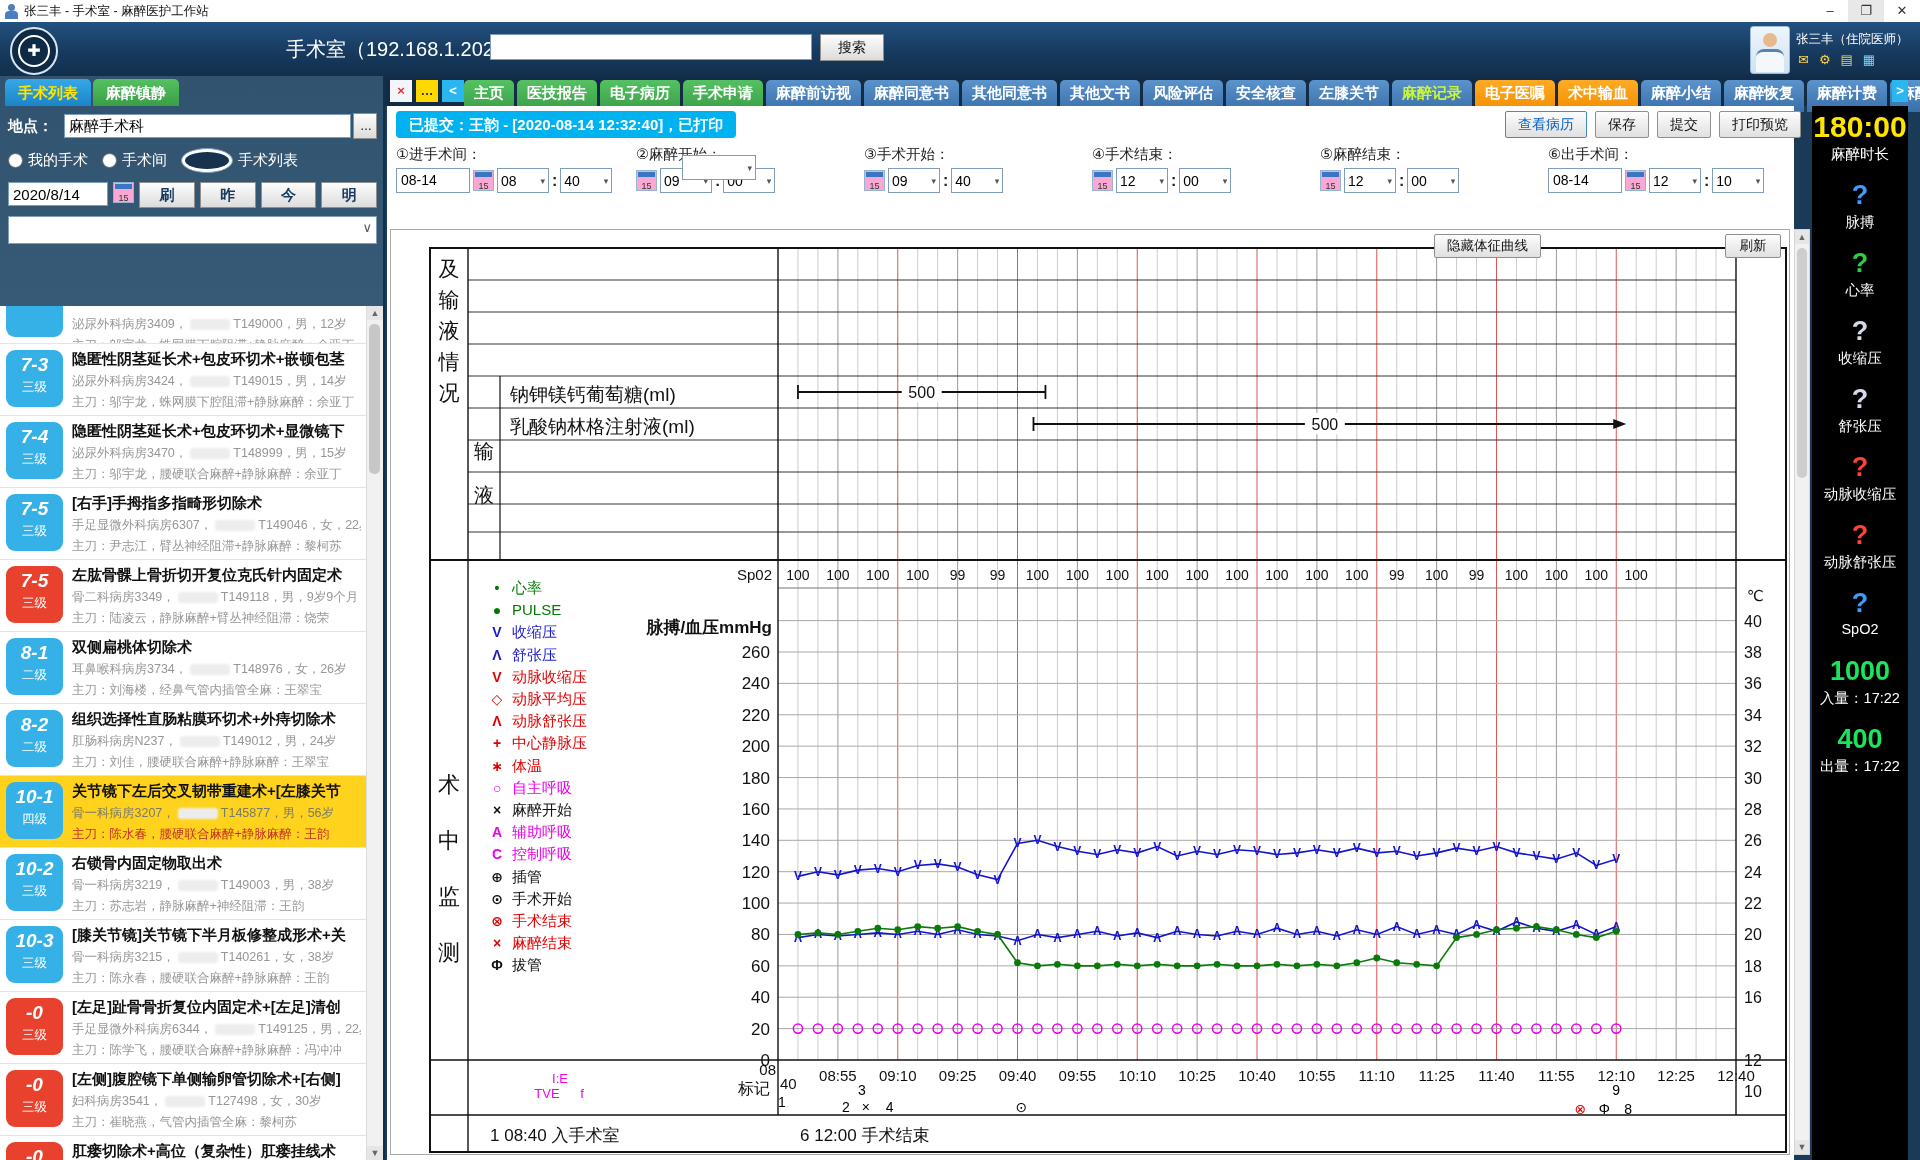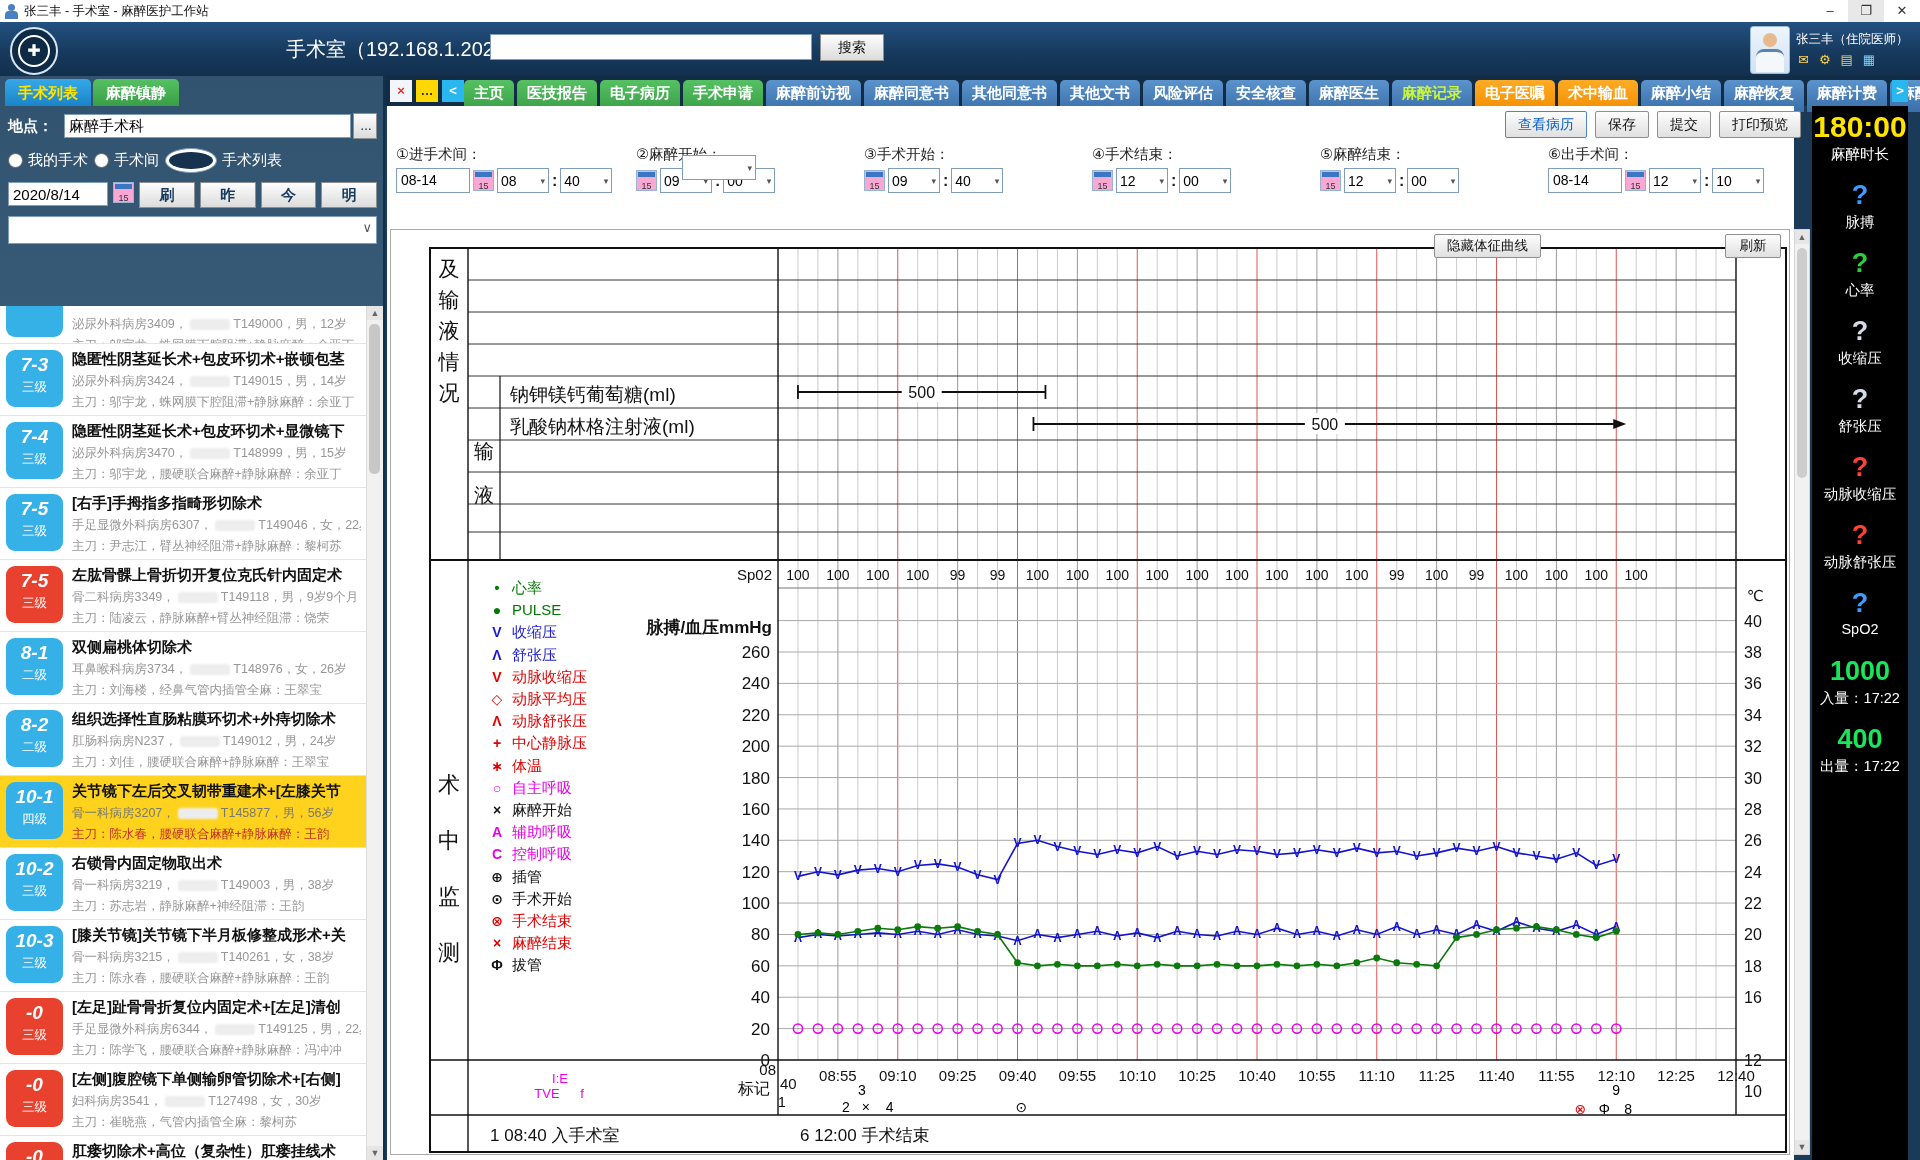--- a/index.html
+++ b/index.html
@@ -46,21 +46,21 @@
   .navtab.active{color:#c9f53e;}
   
   .sidebar{position:absolute;left:0;top:76px;width:385px;bottom:0;background:linear-gradient(180deg,#31536f,#4d7492);border-right:2px solid #10304e;box-sizing:border-box;}
   #side-tabs{padding:3px 0 0 5px;height:27px;}
   .side-tab{display:inline-block;height:27px;line-height:27px;padding:0 13px;border-radius:5px 5px 0 0;font-size:15px;font-weight:bold;color:#fff;background:linear-gradient(#55c162,#3a9e46);margin-right:2px;}
   .side-tab.active{background:linear-gradient(#35a8e8,#1b84c8);color:#ffe400;}
   .loc-row{display:flex;margin:7px 6px 0 8px;align-items:center;}
   .loc-label{color:#fff;font-size:15px;font-weight:bold;width:56px;}
   .loc-input{flex:1;height:24px;border:1px solid #7f9db9;background:#fff;font-size:15px;padding:0 4px;box-sizing:border-box;}
   .loc-more{width:24px;height:26px;margin-left:2px;background:linear-gradient(#fdfdfd,#dcdcdc);border:1px solid #8f8f8f;font-size:12px;}
-  #radio-row{display:flex;gap:6px;margin:9px 8px 0;align-items:center;}
+  #radio-row{display:flex;gap:14px;margin:9px 8px 0;align-items:center;}
   .radio{display:flex;align-items:center;gap:5px;color:#fff;font-size:15px;}
   .rdot{width:13px;height:13px;border-radius:50%;background:#fff;border:1px solid #666;position:relative;}
   .rdot.sel::after{content:"";position:absolute;inset:3px;border-radius:50%;background:#16324f;}
   #date-row{display:flex;gap:5px;margin:9px 6px 0 8px;}
   .date-input{width:100px;height:24px;border:1px solid #7f9db9;background:#fff;font-size:15px;padding:0 4px;box-sizing:border-box;}
   .dbtn{flex:1;height:26px;background:linear-gradient(#fdfdfd,#dcdcdc);border:1px solid #8f8f8f;font-size:15px;font-weight:bold;color:#173a5e;}
   .empty-sel{position:relative;margin:8px 6px 0 8px;height:26px;background:#fff;border:1px solid #7f9db9;}
   .empty-sel .arr{position:absolute;right:4px;top:3px;color:#555;font-size:13px;}
   #surg-list{position:absolute;left:0;right:16px;top:230px;bottom:0;background:#fff;overflow:hidden;}
   .surg-item{position:relative;height:72px;border-bottom:1px solid #e4e4e4;background:#fff;padding:6px 6px 0 72px;box-sizing:border-box;overflow:hidden;}
@@ -157,21 +157,21 @@
       <div class="navtab green">主页</div>
       <div class="navtab green">医技报告</div>
       <div class="navtab green">电子病历</div>
       <div class="navtab green">手术申请</div>
       <div class="navtab blue">麻醉前访视</div>
       <div class="navtab blue">麻醉同意书</div>
       <div class="navtab blue">其他同意书</div>
       <div class="navtab blue">其他文书</div>
       <div class="navtab blue">风险评估</div>
       <div class="navtab blue">安全核查</div>
-      <div class="navtab blue">麻醉医生</div>
+      <div class="navtab blue">左膝关节</div>
       <div class="navtab blue active">麻醉记录</div>
       <div class="navtab orange">电子医嘱</div>
       <div class="navtab orange">术中输血</div>
       <div class="navtab blue">麻醉小结</div>
       <div class="navtab blue">麻醉恢复</div>
       <div class="navtab blue">麻醉计费</div>
       <div class="navtab blue">麻醉后访</div>
     </div>
   <span class="nav-gt">&gt;</span>
 
@@ -322,20 +322,21 @@
         </div>
       </div>
     <div class="side-scroll">
       <div class="sarr" style="top:0">▲</div>
       <div class="thumb"></div>
       <div class="sarr" style="bottom:0">▼</div>
     </div>
   </div>
 
   <div class="main-bg"></div>
+  <div class="status-badge">已提交：王韵 - [2020-08-14 12:32:40]，已打印</div>
   <div class="top-btns">
     <button class="gbtn blue-t">查看病历</button>
     <button class="gbtn">保存</button>
     <button class="gbtn">提交</button>
     <button class="gbtn">打印预览</button>
   </div>
   <div id="time-form">
       <div class="tf-col wide">
         <div class="tf-label">
           <span>①进手术间：</span>

